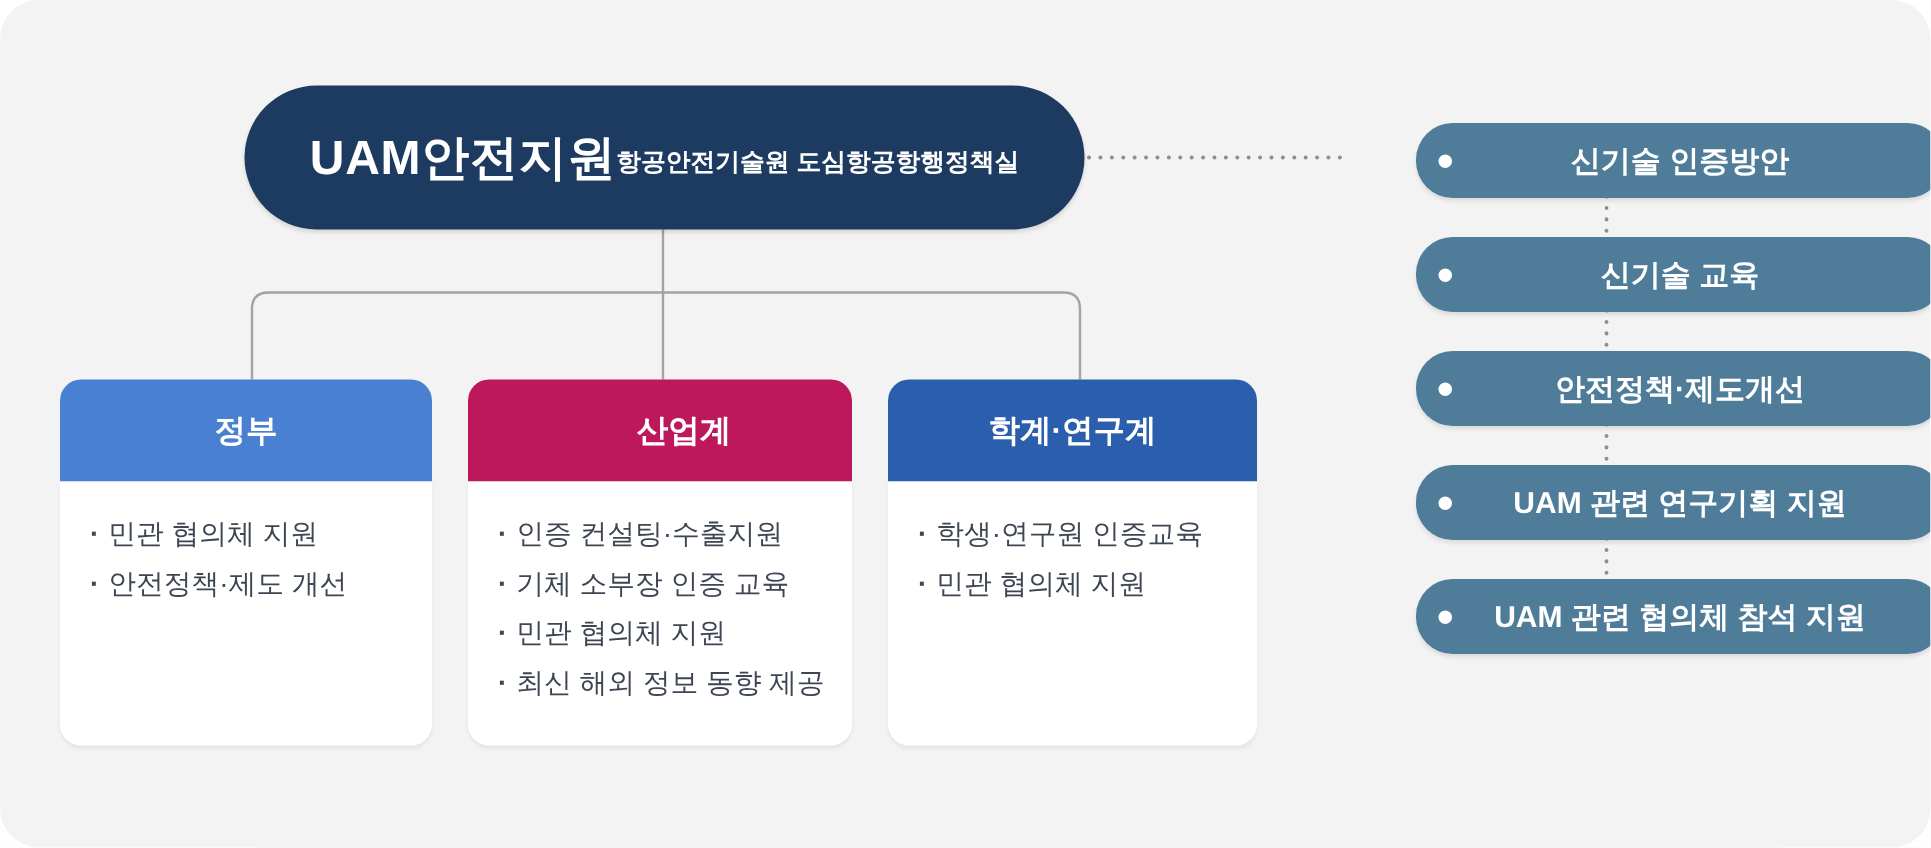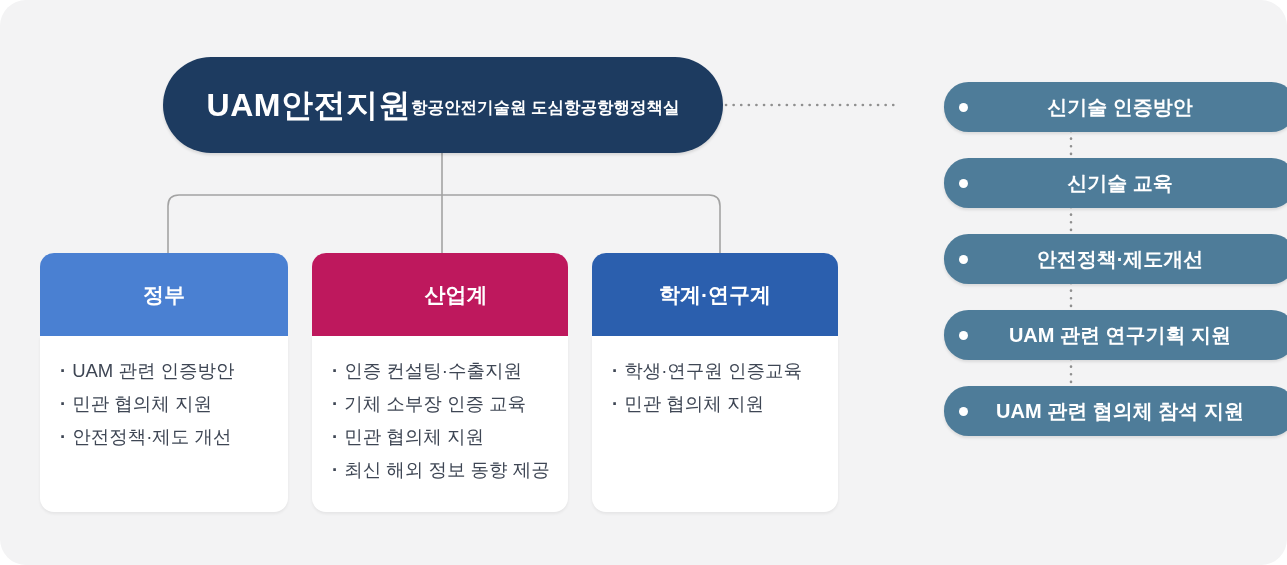--- a/index.html
+++ b/index.html
@@ -19,21 +19,21 @@
   }
   .root-title{color:#ffffff;font-size:32px;font-weight:800;line-height:36px;letter-spacing:0.5px;}
   .root-sub{color:#ffffff;font-size:16.5px;font-weight:700;margin-top:5px;}
 
   
   .card{position:absolute;top:253px;z-index:2;}
   .card0{left:40px;width:248px;}
   .card1{left:312px;width:256px;}
   .card2{left:592px;width:246px;}
   .card-header{
-    height:83px;border-radius:14px 14px 0 0;
+    height:68px;border-radius:14px 14px 0 0;
     display:flex;align-items:center;justify-content:center;
     color:#ffffff;font-size:21px;font-weight:700;
   }
   .h0{background:#4a80d2;}
   .h1{background:#be185d;padding-left:32px;}
   .h2{background:#2b5fae;}
   .card-body{
     background:#ffffff;height:158px;border-radius:0 0 14px 14px;
     padding:18px 0 0 20px;box-shadow:0 2px 3px rgba(0,0,0,0.06);
   }
@@ -81,21 +81,20 @@
 
   <div class="root">
     <div class="root-title">UAM안전지원</div>
     <div class="root-sub">항공안전기술원 도심항공항행정책실</div>
   </div>
 
   <div class="card card0">
     <div class="card-header h0">정부</div>
     <div class="card-body">
       <ul>
-        <li><span class="b">·</span><span>UAM 관련 인증방안</span></li>
         <li><span class="b">·</span><span>민관 협의체 지원</span></li>
         <li><span class="b">·</span><span>안전정책·제도 개선</span></li>
       </ul>
     </div>
   </div>
 
   <div class="card card1">
     <div class="card-header h1">산업계</div>
     <div class="card-body">
       <ul>

